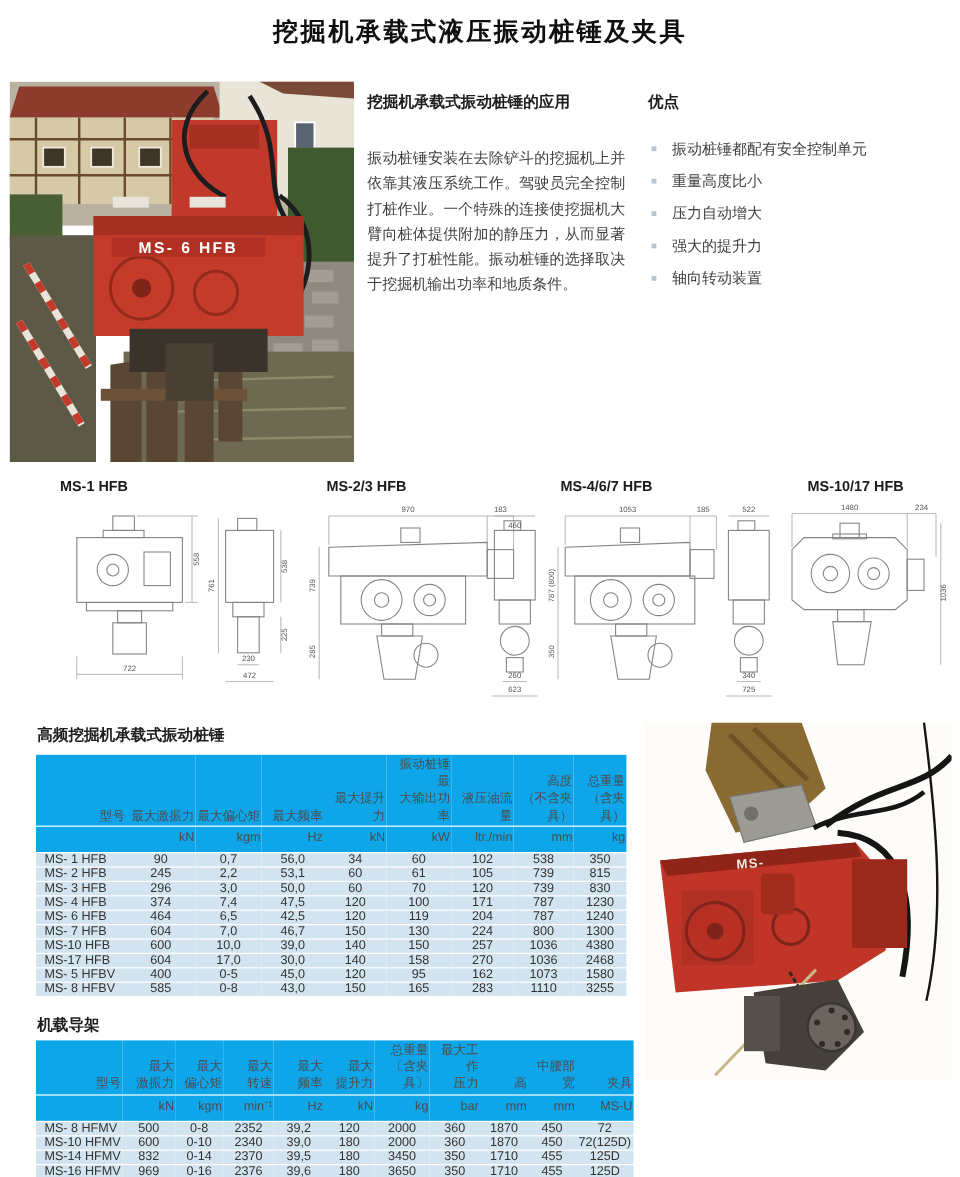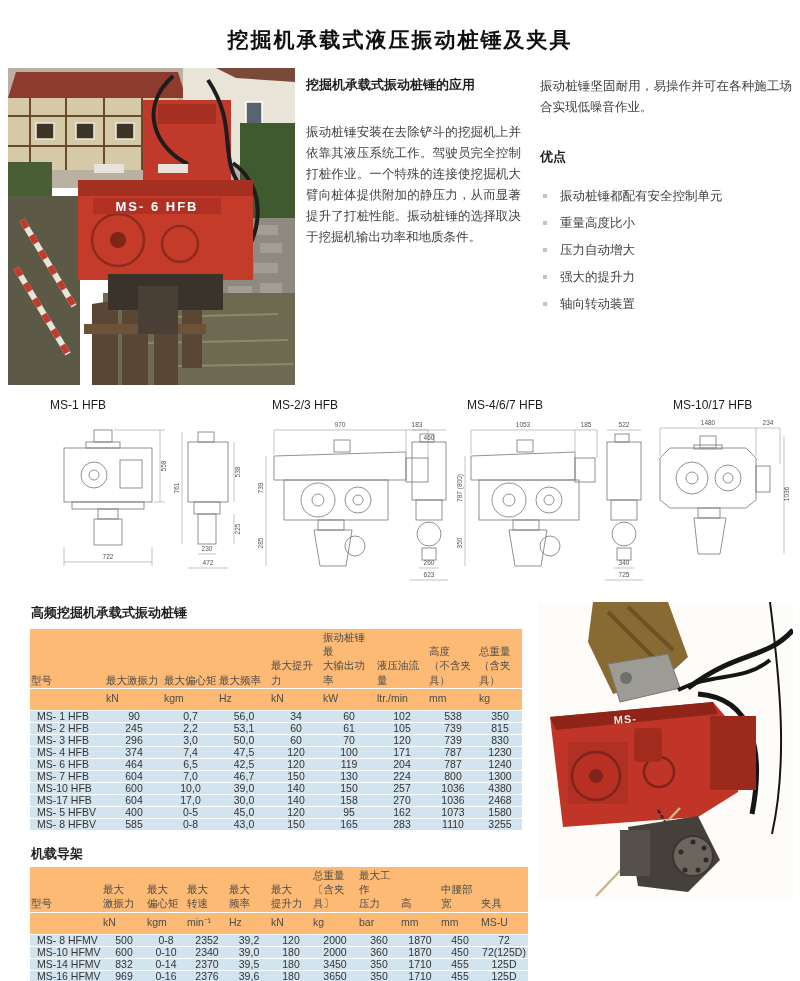--- a/index.html
+++ b/index.html
@@ -1,50 +1,50 @@
 <!DOCTYPE html>
 <html><head>
 <meta charset="utf-8">
 <style>
   html,body{margin:0;padding:0;background:#fff;}
   #page{position:relative;width:800px;height:981px;background:#ffffff;overflow:hidden;
         font-family:"Liberation Sans",sans-serif;color:#3d3d3d;}
-  .title{position:absolute;top:26px;left:0;width:100%;text-align:center;
+  .title{position:absolute;top:12px;left:0;width:100%;text-align:center;
          font-size:21px;font-weight:bold;letter-spacing:2px;color:#0f0f0f;}
   
   .photo{position:absolute;display:block;}
   #photo-left{left:8px;top:68px;}
   #photo-right{left:538px;top:602px;}
   
   .col-mid{position:absolute;left:306px;top:76px;width:215px;}
   .col-right{position:absolute;left:540px;top:76px;width:252px;}
   .sec-heading{font-size:13px;font-weight:bold;color:#1e1e1e;margin:0 0 28px 0;}
   .body-text{font-size:12.5px;line-height:21px;color:#3f3f3f;margin:0;text-align:justify;}
   .col-right .body-text{margin-bottom:30px;}
   .adv-heading{font-size:13px;font-weight:bold;color:#1e1e1e;margin:0 0 22px 0;}
   .adv-list{list-style:none;margin:0;padding:0;}
   .adv-list li{font-size:12.5px;color:#3f3f3f;margin-bottom:10px;padding-left:20px;position:relative;}
   .adv-list li::before{content:"";position:absolute;left:3px;top:6px;width:4px;height:4px;background:#b7c6d3;}
   
   .draw-block{position:absolute;top:398px;}
   #db1{left:36px;} #db2{left:256px;} #db3{left:457px;} #db4{left:650px;}
-  .draw-label{font-size:12px;font-weight:normal;color:#1b1b1b;margin:0 0 4px 0;}
+  .draw-label{font-size:12px;font-weight:bold;color:#1b1b1b;margin:0 0 4px 0;}
   #db1 .draw-label{margin-left:14px;} #db2 .draw-label{margin-left:16px;}
   #db3 .draw-label{margin-left:10px;} #db4 .draw-label{margin-left:23px;}
   .ol{fill:none;stroke:#848484;stroke-width:0.9;}
   .dim{stroke:#9a9a9a;stroke-width:0.6;fill:none;}
   .dtext{font-size:6.5px;fill:#555;font-family:"Liberation Sans",sans-serif;}
   
   .tbl-heading{position:absolute;left:31px;font-size:13px;font-weight:bold;color:#1e1e1e;}
   #hammer-heading{top:604px;} #mast-heading{top:845px;}
   table{border-collapse:separate;border-spacing:0 1px;table-layout:fixed;position:absolute;left:30px;}
   #hammer-table{top:628px;width:492px;}
   #mast-table{top:866px;width:498px;}
-  th{font-weight:normal;color:#4c4c4c;font-size:10.5px;vertical-align:bottom;text-align:left;
-     padding:1px 1px;white-space:pre-line;line-height:1.35;background:#fdba74;}
+  th{font-weight:normal;color:#4c4c4c;font-size:10.5px;vertical-align:bottom;text-align:right;
+     padding:1px 1px;white-space:pre-line;line-height:1.35;background:#0ea5e9;}
   th.unit{vertical-align:top;padding-top:2px;padding-bottom:5px;}
   td{background:#d3e4f1;font-size:10.5px;color:#333;text-align:center;padding:0 1px;
      height:11px;line-height:11px;white-space:nowrap;overflow:hidden;}
   td:first-child{text-align:left;padding-left:7px;}
 </style>
 </head>
 <body>
 
 <div id="page">
 
@@ -129,21 +129,20 @@
     <rect x="100" y="206" width="115" height="36" fill="#3a332c"></rect>
     <rect x="130" y="218" width="40" height="48" fill="#4a3f35"></rect>
   </svg>
 
   <div class="col-mid">
     <h3 class="sec-heading">挖掘机承载式振动桩锤的应用</h3>
     <p class="body-text">振动桩锤安装在去除铲斗的挖掘机上并依靠其液压系统工作。驾驶员完全控制打桩作业。一个特殊的连接使挖掘机大臂向桩体提供附加的静压力，从而显著提升了打桩性能。振动桩锤的选择取决于挖掘机输出功率和地质条件。</p>
   </div>
 
   <div class="col-right">
-    <p class="body-text">振动桩锤坚固耐用，易操作并可在各种施工场合实现低噪音作业。</p>
     <h3 class="adv-heading">优点</h3>
     <ul class="adv-list">
       <li>振动桩锤都配有安全控制单元</li>
       <li>重量高度比小</li>
       <li>压力自动增大</li>
       <li>强大的提升力</li>
       <li>轴向转动装置</li>
     </ul>
   </div>
 

